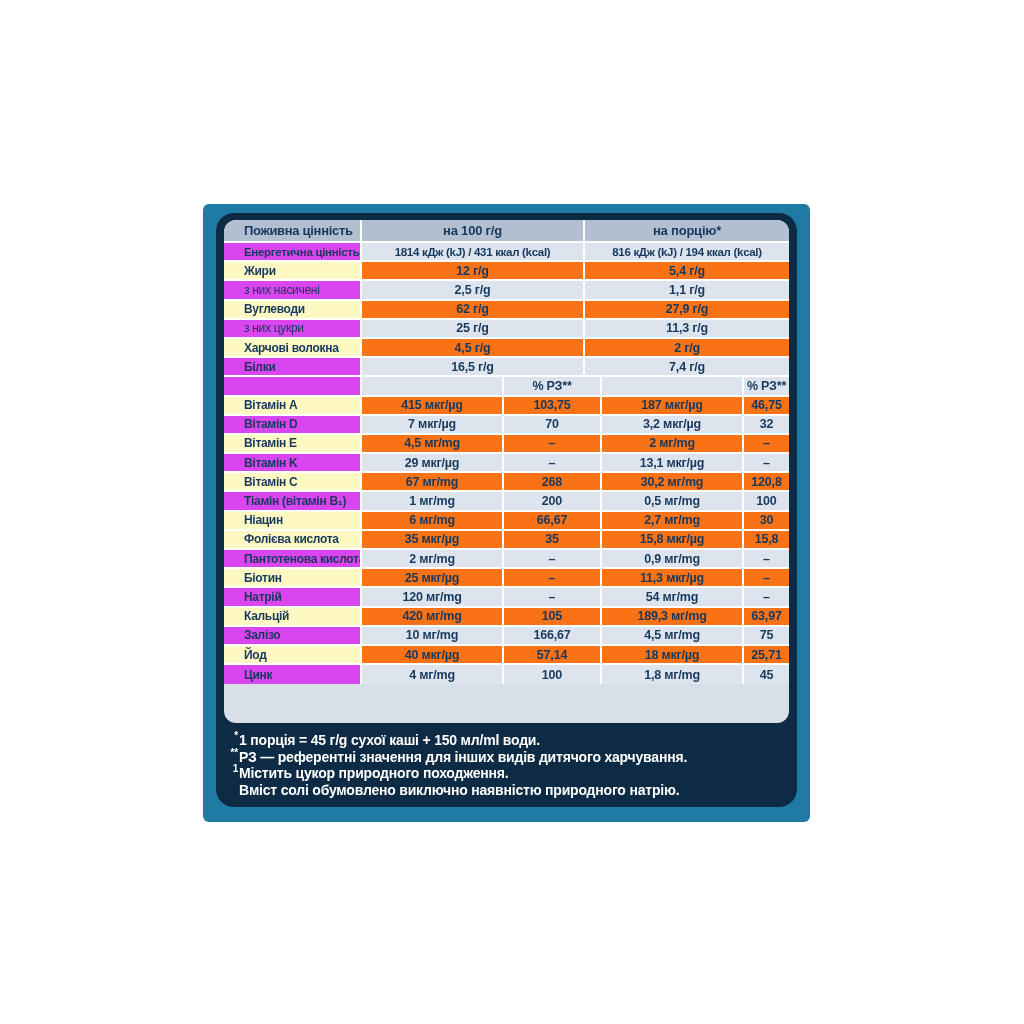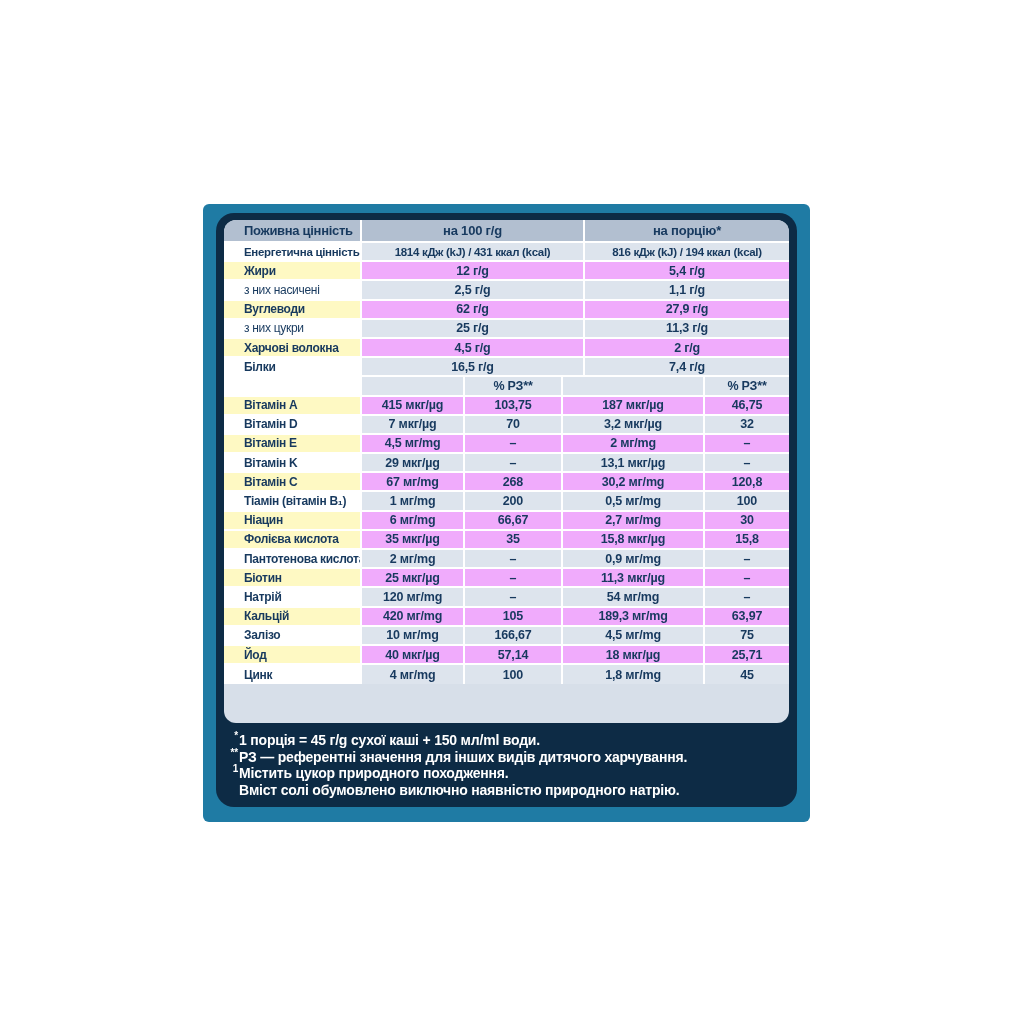--- a/index.html
+++ b/index.html
@@ -31,31 +31,31 @@
   .cell:last-child { border-right: none; }
   .cell.lab {
     width: 138px; justify-content: flex-start; padding-left: 20px;
     font-weight: 700; font-size: 12px; letter-spacing: -0.3px;
   }
   .row.plain .cell.lab { font-weight: 400; }
   
   .cell.tv1 { width: 223px; }
   .cell.tv2 { flex: 1; }
   
-  .cell.vv1 { width: 103px; }
+  .cell.vv1 { width: 142px; }
   .cell.vr1 { width: 98px; }
   .cell.vv2 { width: 142px; }
   .cell.vr2 { flex: 1; }
   .row.energy .cell { font-size: 11.5px; letter-spacing: -0.3px; }
   .row.header .cell { font-weight: 700; font-size: 13px; background: #b2bfd0; }
   .cell.rz { font-weight: 700; }
   
   .row.lt .cell { background: #dde4ed; }
-  .row.lt .cell.lab { background: #ffffff; }
-  .row.dk .cell { background: #f0abfc; }
+  .row.lt .cell.lab { background: #d946ef; }
+  .row.dk .cell { background: #f97316; }
   .row.dk .cell.lab { background: #fef9c3; }
   
   .footnotes {
     position: absolute; left: 6px; top: 519px; width: 560px;
     color: #ffffff; font-size: 14px; font-weight: 600; letter-spacing: -0.2px;
   }
   .fn-line { display: flex; align-items: flex-start; height: 16.6px; white-space: nowrap; }
   .fn-marker {
     display: inline-block; min-width: 16px; text-align: right; padding-right: 1px;
     font-size: 10px; position: relative; top: -2px; font-weight: 700;

